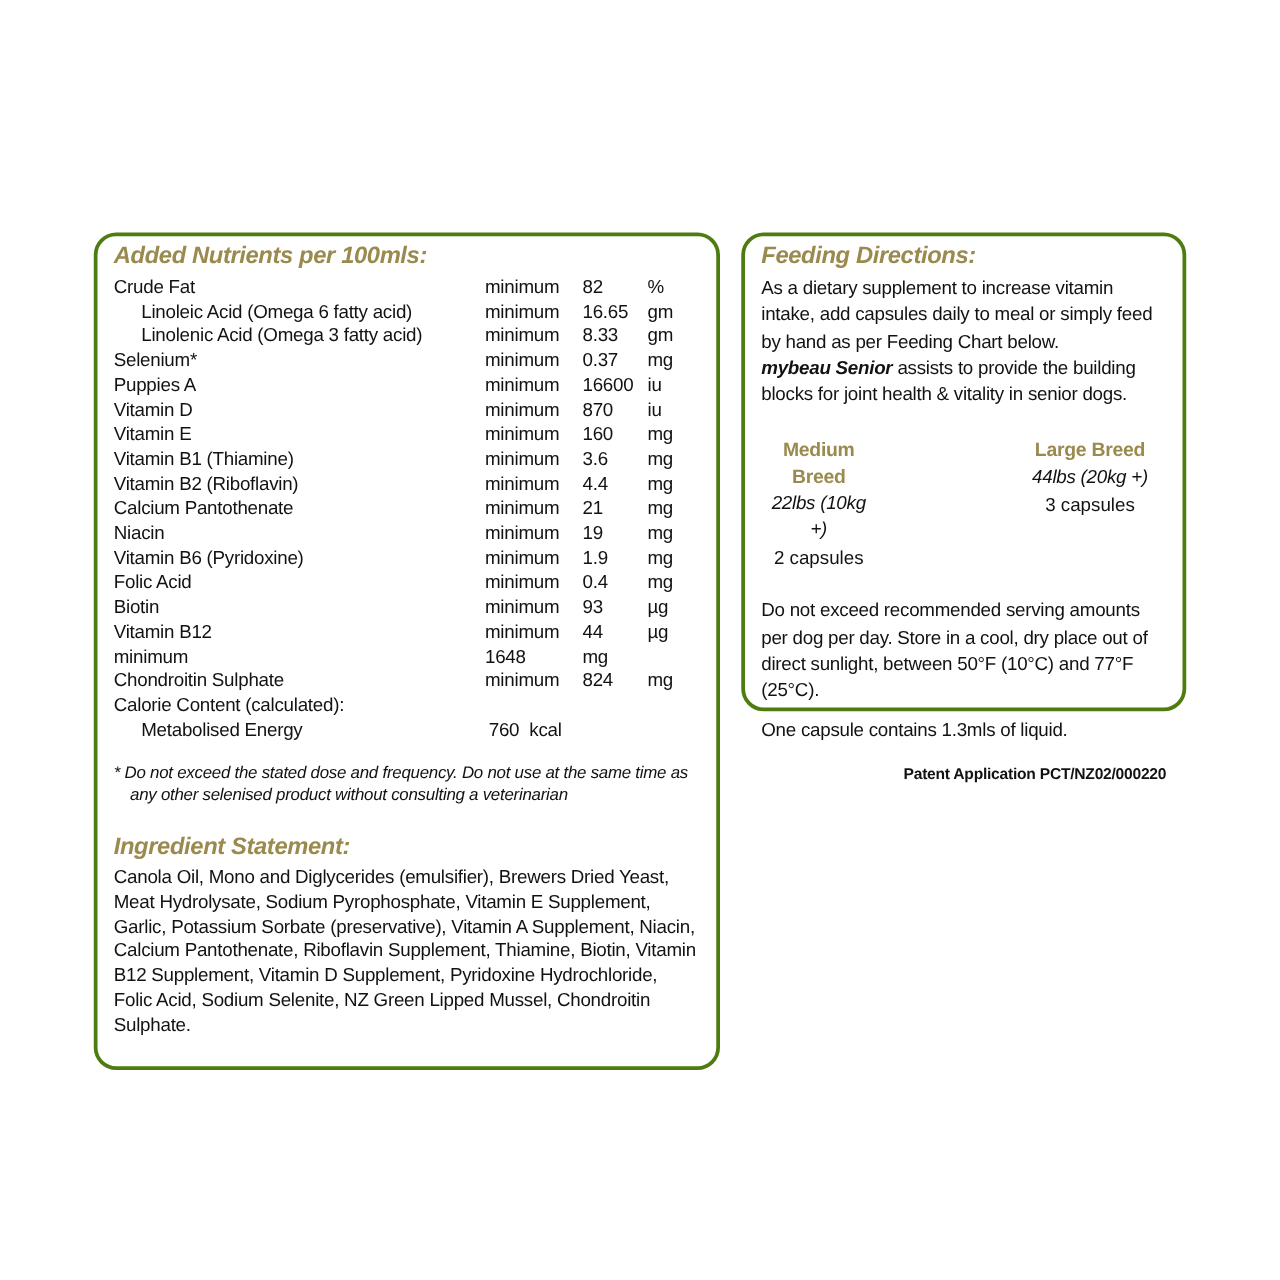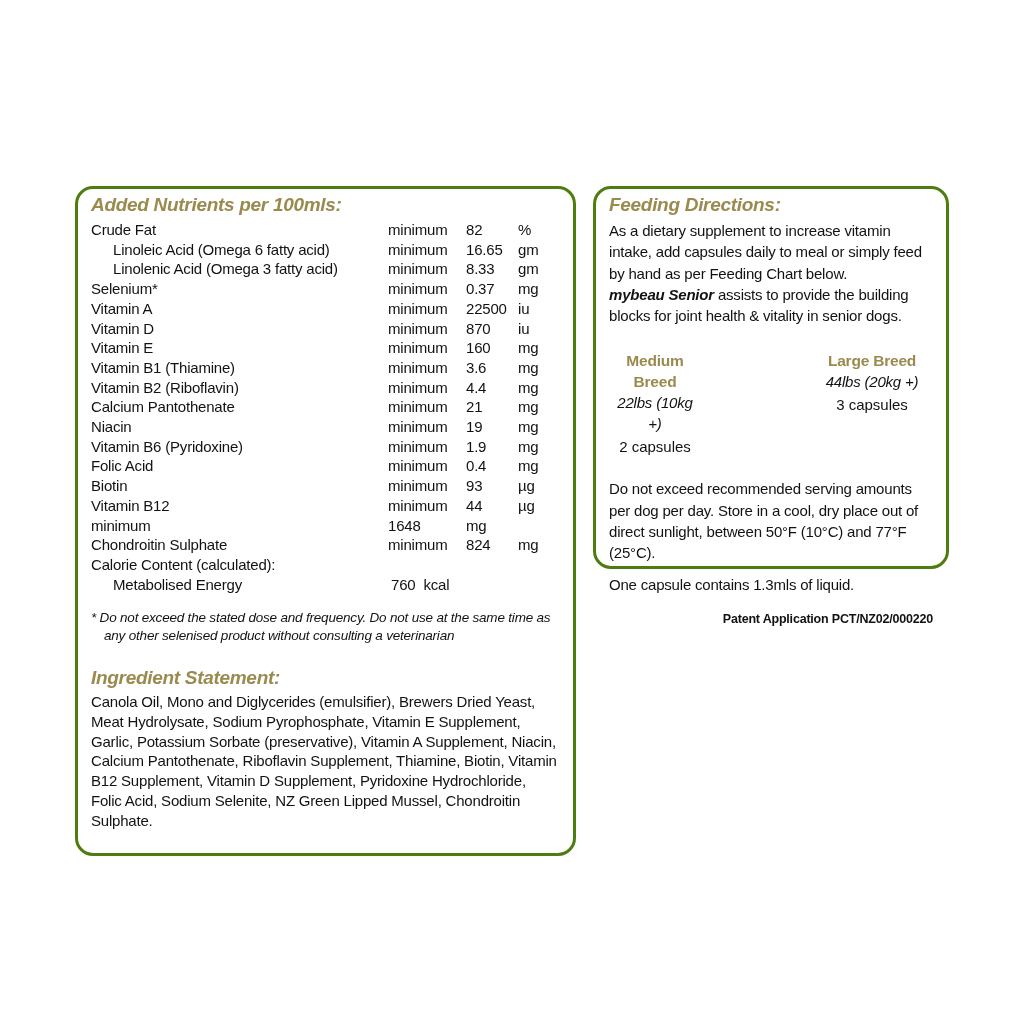--- a/index.html
+++ b/index.html
@@ -122,23 +122,23 @@
       </div>
 
       <div class="nut-row">
         <span class="nut-name">Selenium*</span>
         <span class="nut-qual">minimum</span>
         <span class="nut-val">0.37</span>
         <span class="nut-unit">mg</span>
       </div>
 
       <div class="nut-row">
-        <span class="nut-name">Vitamin A</span>
-        <span class="nut-qual">minimum</span>
-        <span class="nut-val">22500</span>
+        <span class="nut-name">Puppies A</span>
+        <span class="nut-qual">minimum</span>
+        <span class="nut-val">16600</span>
         <span class="nut-unit">iu</span>
       </div>
 
       <div class="nut-row">
         <span class="nut-name">Vitamin D</span>
         <span class="nut-qual">minimum</span>
         <span class="nut-val">870</span>
         <span class="nut-unit">iu</span>
       </div>
 

